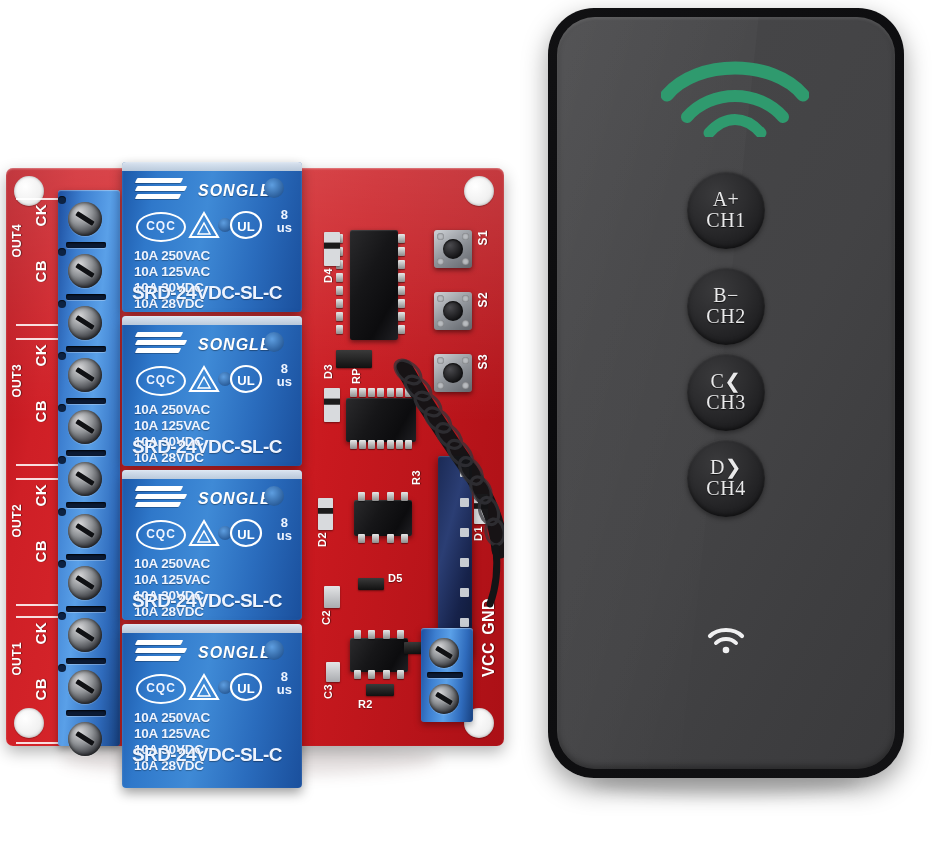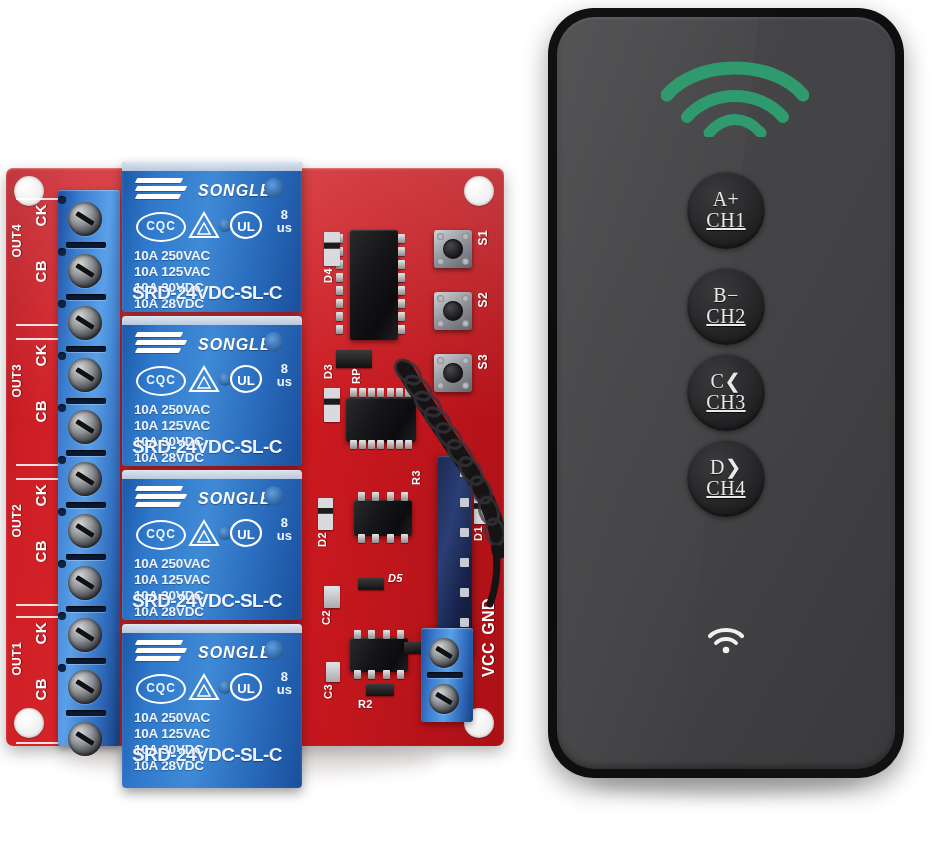--- a/index.html
+++ b/index.html
@@ -118,21 +118,21 @@
   #remote-face::before{content:"";position:absolute;left:-40px;top:-60px;width:200px;height:900px;
       background:linear-gradient(100deg,rgba(255,255,255,.055),rgba(255,255,255,0));transform:rotate(6deg);}
   .wifi-arcs{position:absolute;left:104px;top:44px;width:148px;height:76px;}
   .rbtn{position:absolute;left:50%;transform:translateX(-50%);width:78px;height:78px;border-radius:50%;
       background:radial-gradient(circle at 38% 30%,#3a3a3c 0%,#2c2c2e 42%,#1f1f21 72%,#161618 100%);
       box-shadow:inset 0 1px 2px rgba(255,255,255,.13), inset 0 -2px 4px rgba(0,0,0,.5),
                  0 2px 5px rgba(0,0,0,.4);
       display:flex;flex-direction:column;align-items:center;justify-content:center;
       color:#e9e9ea;font-family:"Liberation Serif",serif;line-height:1.04;}
   .rbtn .l1{font-size:20px;letter-spacing:.5px;text-shadow:0 1px 1px rgba(0,0,0,.7);}
-  .rbtn .l2{font-size:20px;letter-spacing:.5px;text-shadow:0 1px 1px rgba(0,0,0,.7);text-decoration:underline;}
+  .rbtn .l2{font-size:20px;letter-spacing:.5px;text-shadow:0 1px 1px rgba(0,0,0,.7);}
   .brandrow{position:absolute;left:0;right:0;bottom:110px;display:flex;align-items:center;
       justify-content:center;gap:13px;}
   .brandrow .bt{font-size:27px;font-weight:700;color:#f0f0f1;letter-spacing:.3px;
       text-shadow:0 1px 2px rgba(0,0,0,.65);font-family:"DejaVu Sans",sans-serif;}
 
   
   .refl{position:absolute;border-radius:50%;filter:blur(7px);pointer-events:none;}
 </style>
 </head>
 <body>
@@ -431,21 +431,21 @@
       </div>
       <div class="silk vlab" style="left:470px;top:186px;font-size:12px;">S3</div>
 
       <div class="smd diode" style="left:318px;top:64px;width:16px;height:34px;"></div>
       <div class="silk vlab" style="left:316px;top:100px;font-size:11px;">D4</div>
       <div class="smd diode" style="left:318px;top:220px;width:16px;height:34px;"></div>
       <div class="silk vlab" style="left:316px;top:196px;font-size:11px;">D3</div>
       <div class="smd diode" style="left:312px;top:330px;width:15px;height:32px;"></div>
       <div class="silk vlab" style="left:310px;top:364px;font-size:11px;">D2</div>
       <div class="smd" style="left:352px;top:410px;width:26px;height:12px;"></div>
-      <div class="silk" style="left:382px;top:404px;font-size:11px;font-style:italic;">D5</div>
+      <div class="silk" style="left:382px;top:404px;font-size:11px;">D5</div>
       <div class="smd diode" style="left:468px;top:326px;width:14px;height:30px;"></div>
       <div class="silk vlab" style="left:466px;top:358px;font-size:11px;">D1</div>
 
       <div class="smd light" style="left:318px;top:418px;width:16px;height:22px;"></div>
       <div class="silk vlab" style="left:314px;top:442px;font-size:11px;">C2</div>
       <div class="smd light" style="left:320px;top:494px;width:14px;height:20px;"></div>
       <div class="silk vlab" style="left:316px;top:516px;font-size:11px;">C3</div>
 
       <div class="smd" style="left:398px;top:474px;width:26px;height:12px;"></div>
       <div class="silk vlab" style="left:428px;top:468px;font-size:11px;">R1</div>

